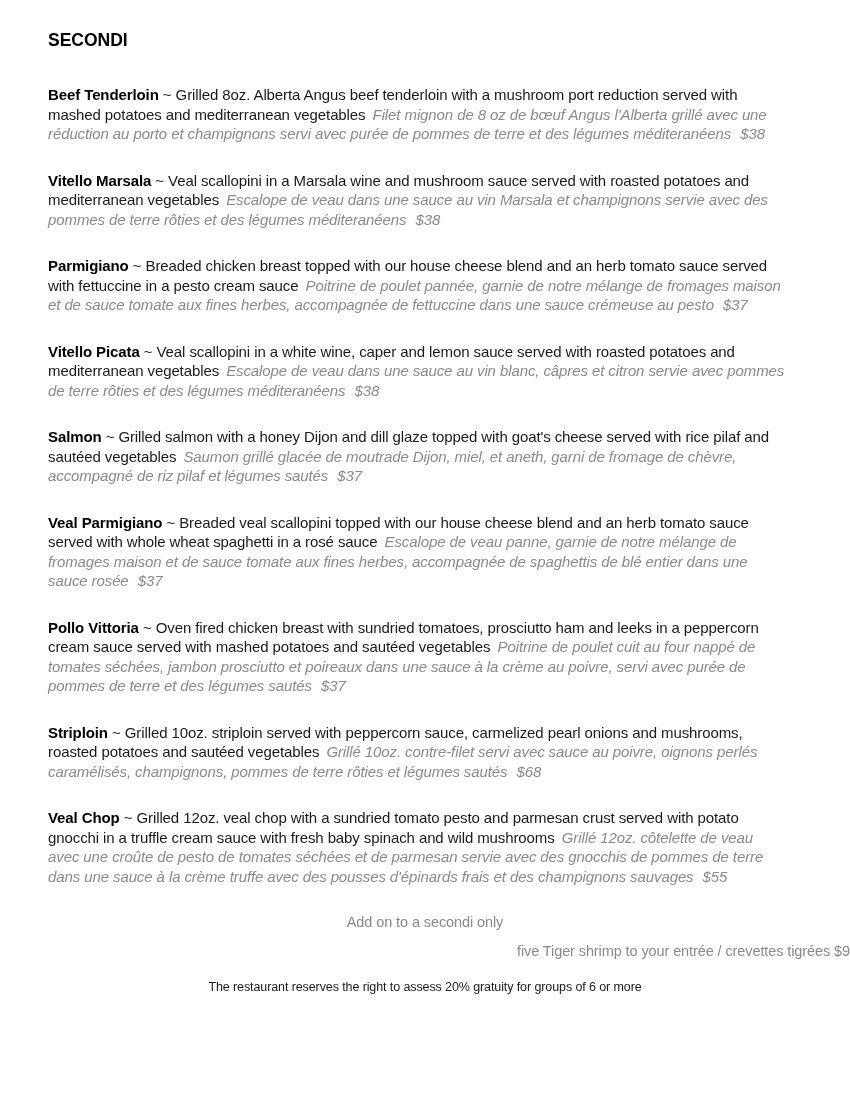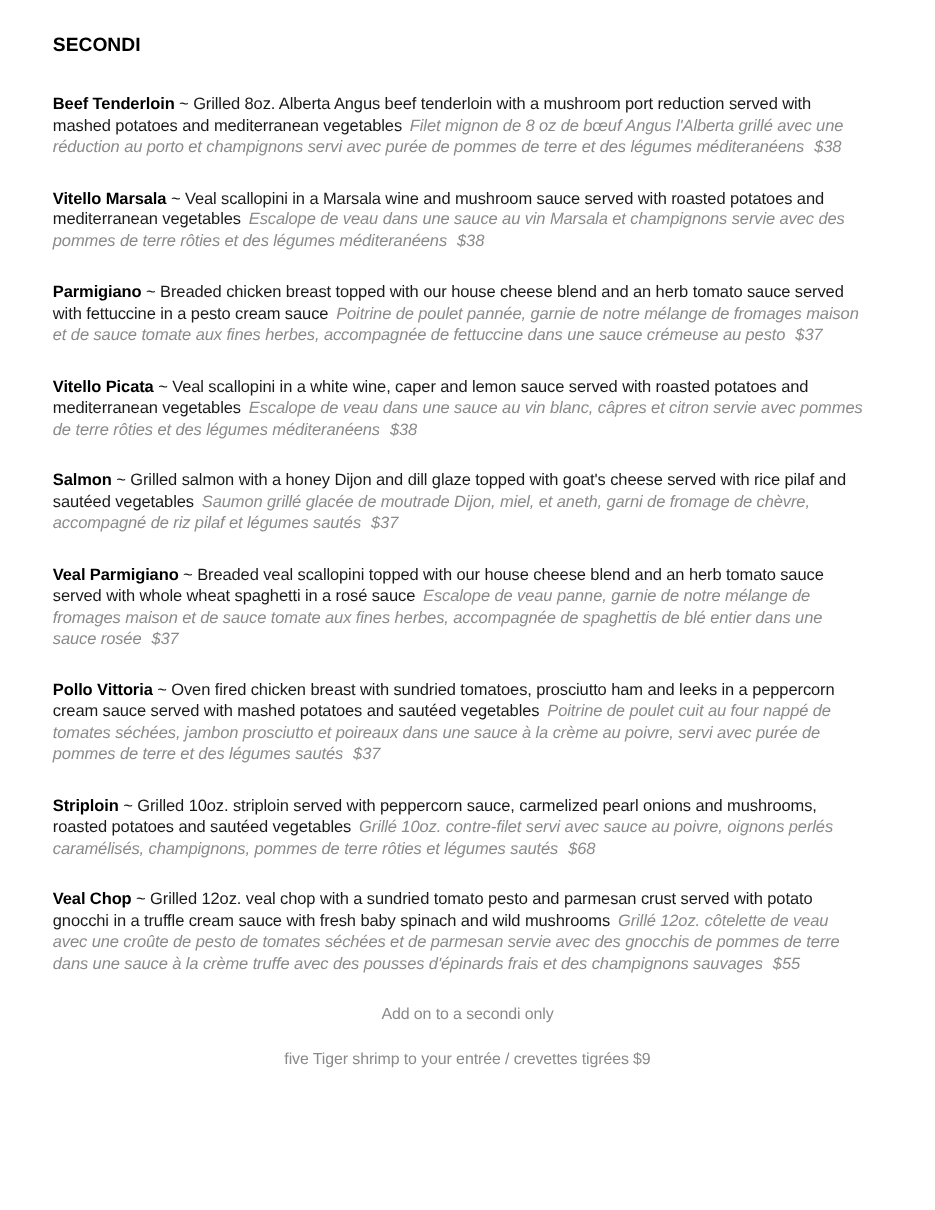--- a/index.html
+++ b/index.html
@@ -58,22 +58,23 @@
   }
   .addon-heading {
     font-size: 14.5px;
     color: #8a8a8a;
     margin: 14px 0 0 0;
     line-height: 18px;
   }
   .addon-item {
     font-size: 14.5px;
     color: #8a8a8a;
-    margin: 23px 0 0 0;
+    margin: 11px 0 0 0;
     line-height: 18px;
+    text-align: right;
   }
   .note-gratuity {
     font-size: 12.5px;
     color: #1a1a1a;
     margin: 19px 0 0 0;
     line-height: 16px;
   }
   .note-surcharge {
     font-size: 12.5px;
     color: #1a1a1a;
@@ -159,14 +160,15 @@
       <span class="dish-desc">Grilled 12oz. veal chop with a sundried tomato pesto and parmesan crust served with potato gnocchi in a truffle cream sauce with fresh baby spinach and wild mushrooms</span>
       <span class="dish-desc-fr">Grillé 12oz. côtelette de veau avec une croûte de pesto de tomates séchées et de parmesan servie avec des gnocchis de pommes de terre dans une sauce à la crème truffe avec des pousses d'épinards frais et des champignons sauvages</span>
       <span class="dish-price">$55</span>
     </p>
 
   </div>
 
   <div class="footer">
     <p class="addon-heading">Add on to a secondi only</p>
     <p class="addon-item">five Tiger shrimp to your entrée / crevettes tigrées $9</p>
+    <p class="note-gratuity">The restaurant reserves the right to assess 20% gratuity for groups of 6 or more</p>
   </div>
 </div>
 
 </body></html>

